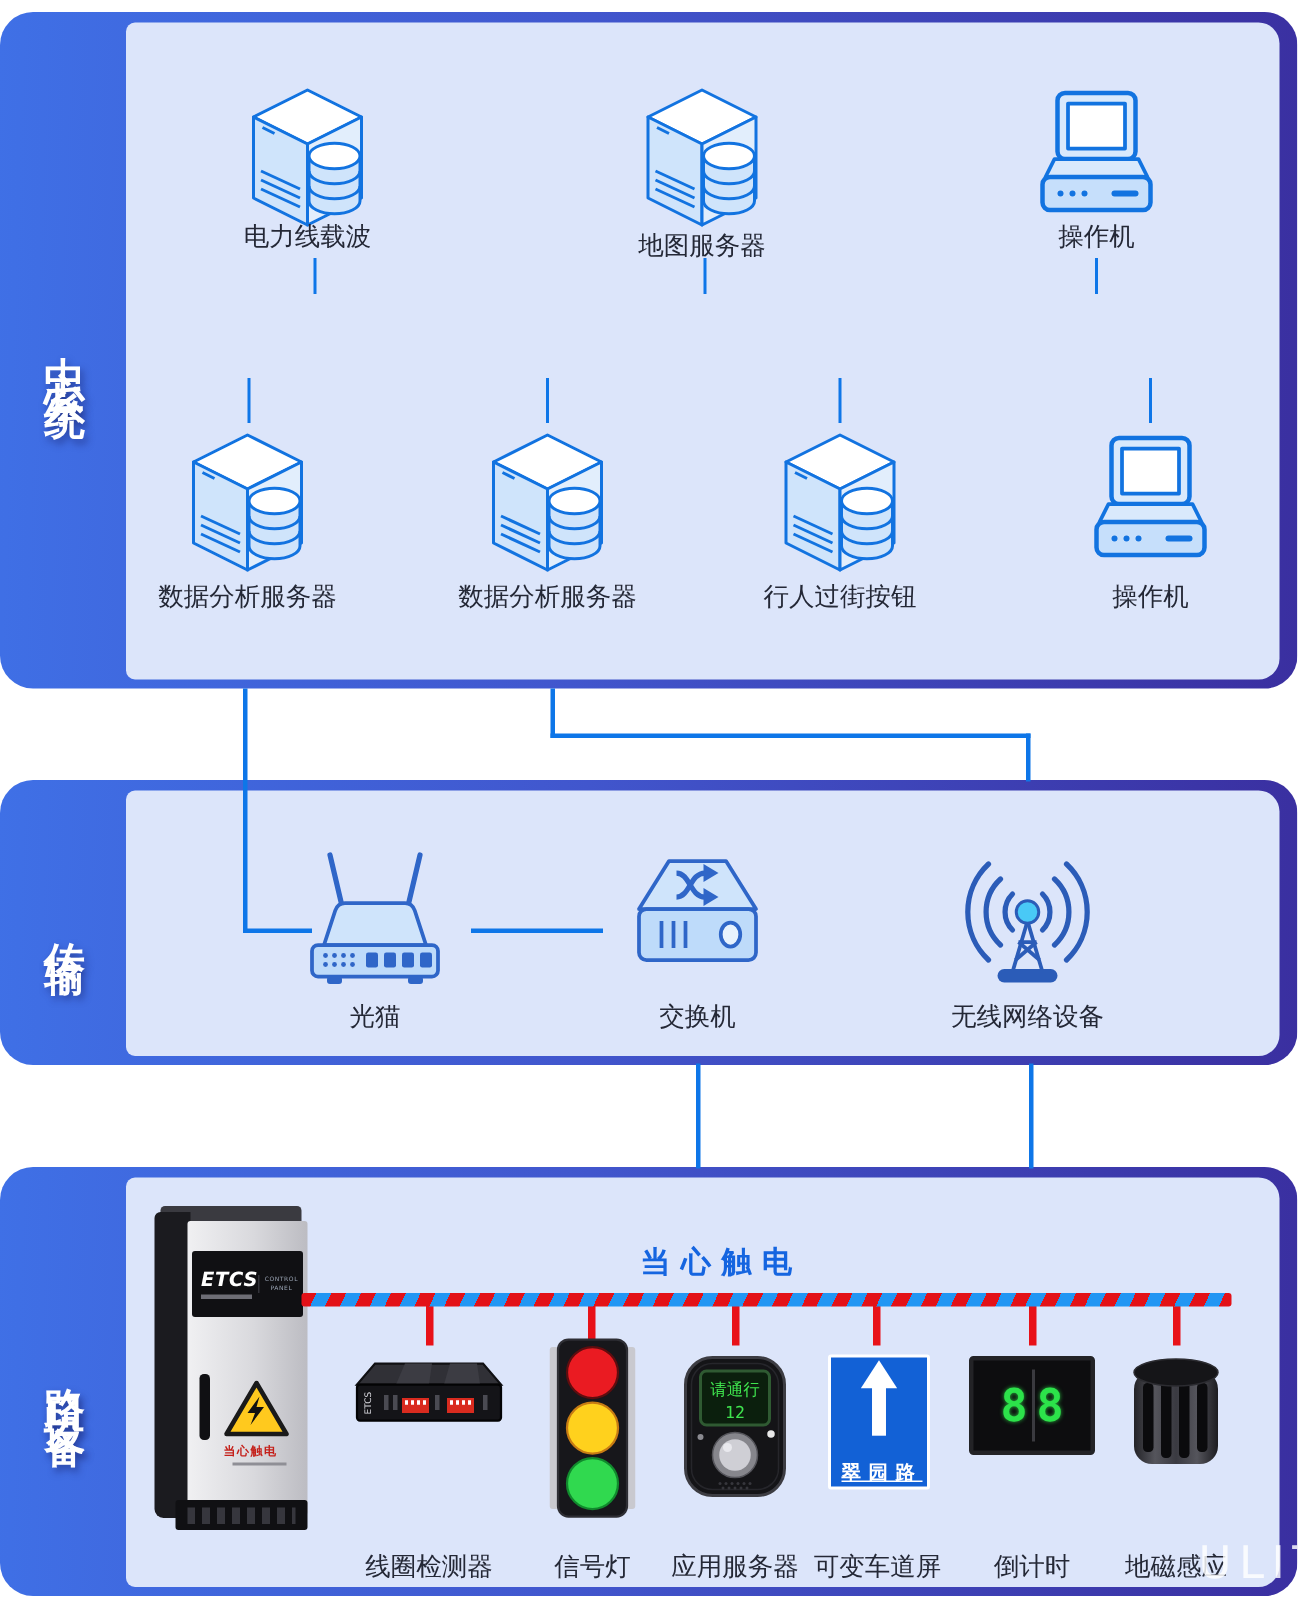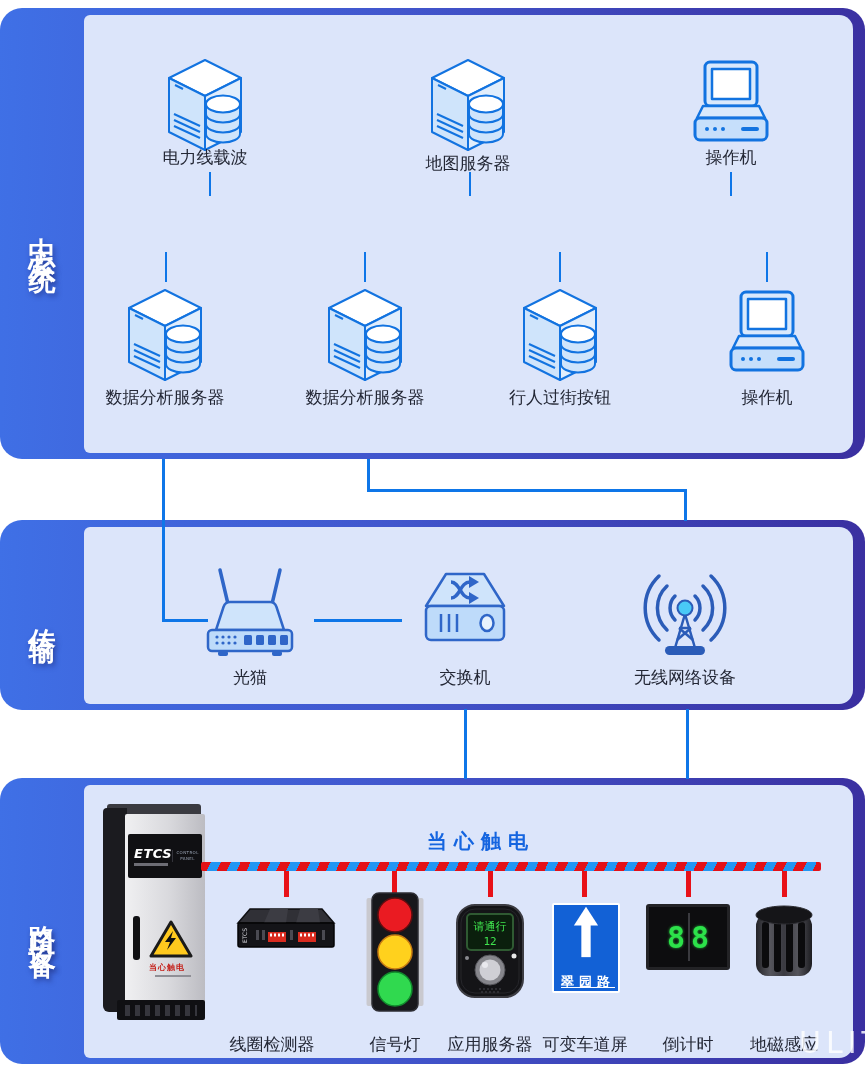--- a/index.html
+++ b/index.html
@@ -434,21 +434,21 @@
       <g fill="#0b0b0d">
         <rect x="10" y="18" width="7" height="46" rx="3"></rect>
           <rect x="22" y="14" width="7" height="54" rx="3"></rect>
         <rect x="34" y="14" width="7" height="54" rx="3"></rect>
           <rect x="46" y="18" width="7" height="46" rx="3"></rect>
       </g>
       <ellipse cx="32" cy="11" rx="28" ry="9" fill="#151518" stroke="#2c2c31" stroke-width="1"></ellipse>
     </svg>
   </div>
 
-  <div class="lbl dev-lbl" style="left:272px">线圈检测器</div>
+  <div class="lbl dev-lbl" style="left:286px">线圈检测器</div>
   <div class="lbl dev-lbl" style="left:395px">信号灯</div>
   <div class="lbl dev-lbl" style="left:490px">应用服务器</div>
   <div class="lbl dev-lbl" style="left:585px">可变车道屏</div>
   <div class="lbl dev-lbl" style="left:688px">倒计时</div>
   <div class="lbl dev-lbl" style="left:784px">地磁感应</div>
 
   <div class="watermark">ULIT</div>
 
 </div>
 

